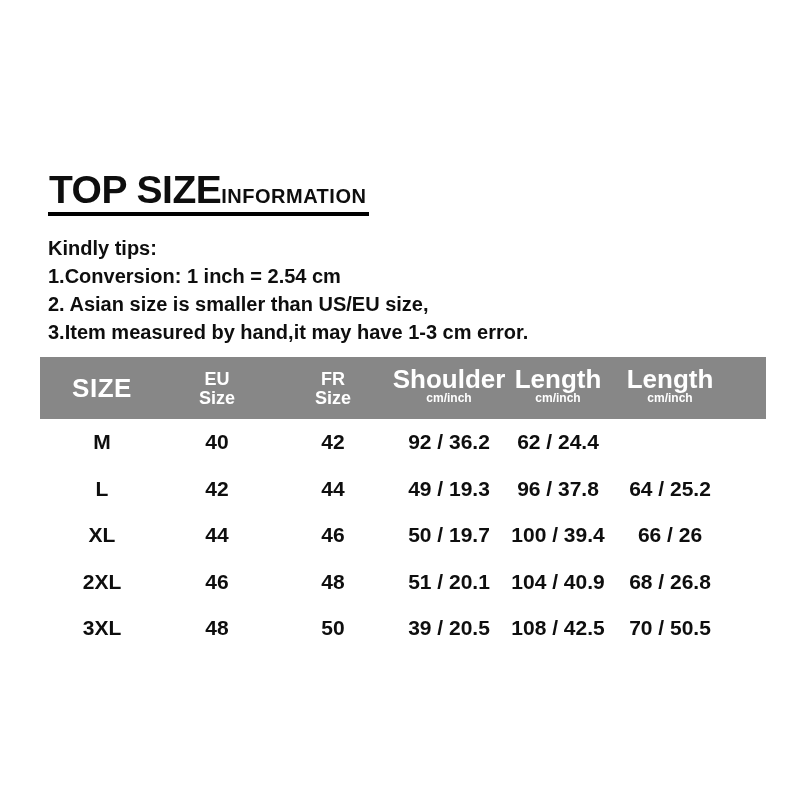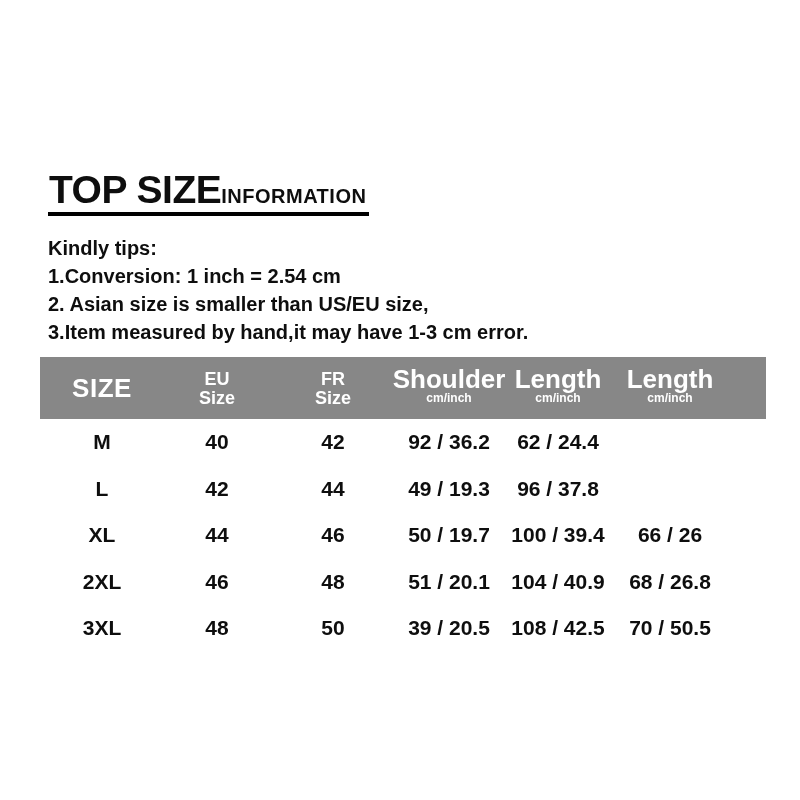--- a/index.html
+++ b/index.html
@@ -87,20 +87,21 @@
       <div class="td">92 / 36.2</div>
       <div class="td">62 / 24.4</div>
     </div>
 
     <div class="grid trow">
       <div class="td">L</div>
       <div class="td">42</div>
       <div class="td">44</div>
       <div class="td">49 / 19.3</div>
       <div class="td">96 / 37.8</div>
+      <div class="td">64 / 25.2</div>
     </div>
 
     <div class="grid trow">
       <div class="td">XL</div>
       <div class="td">44</div>
       <div class="td">46</div>
       <div class="td">50 / 19.7</div>
       <div class="td">100 / 39.4</div>
       <div class="td">66 / 26</div>
     </div>

